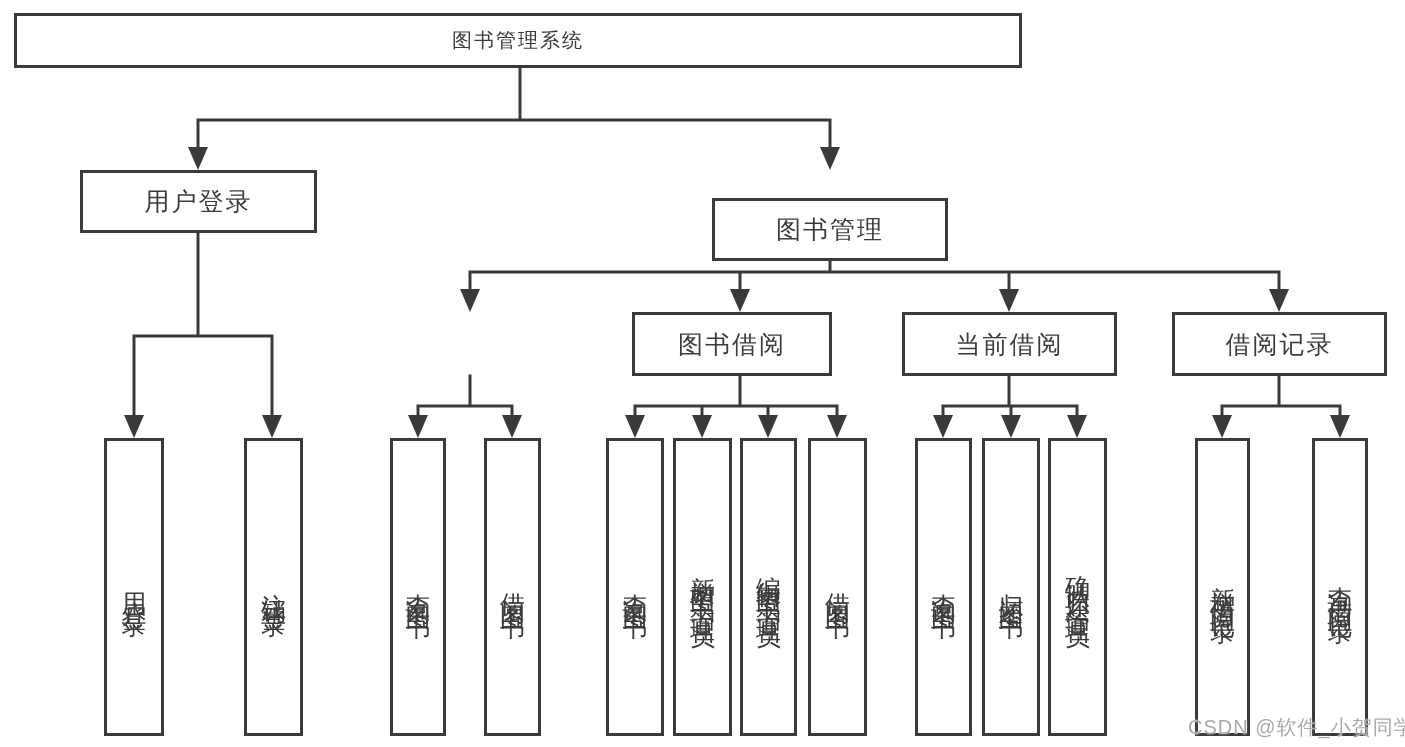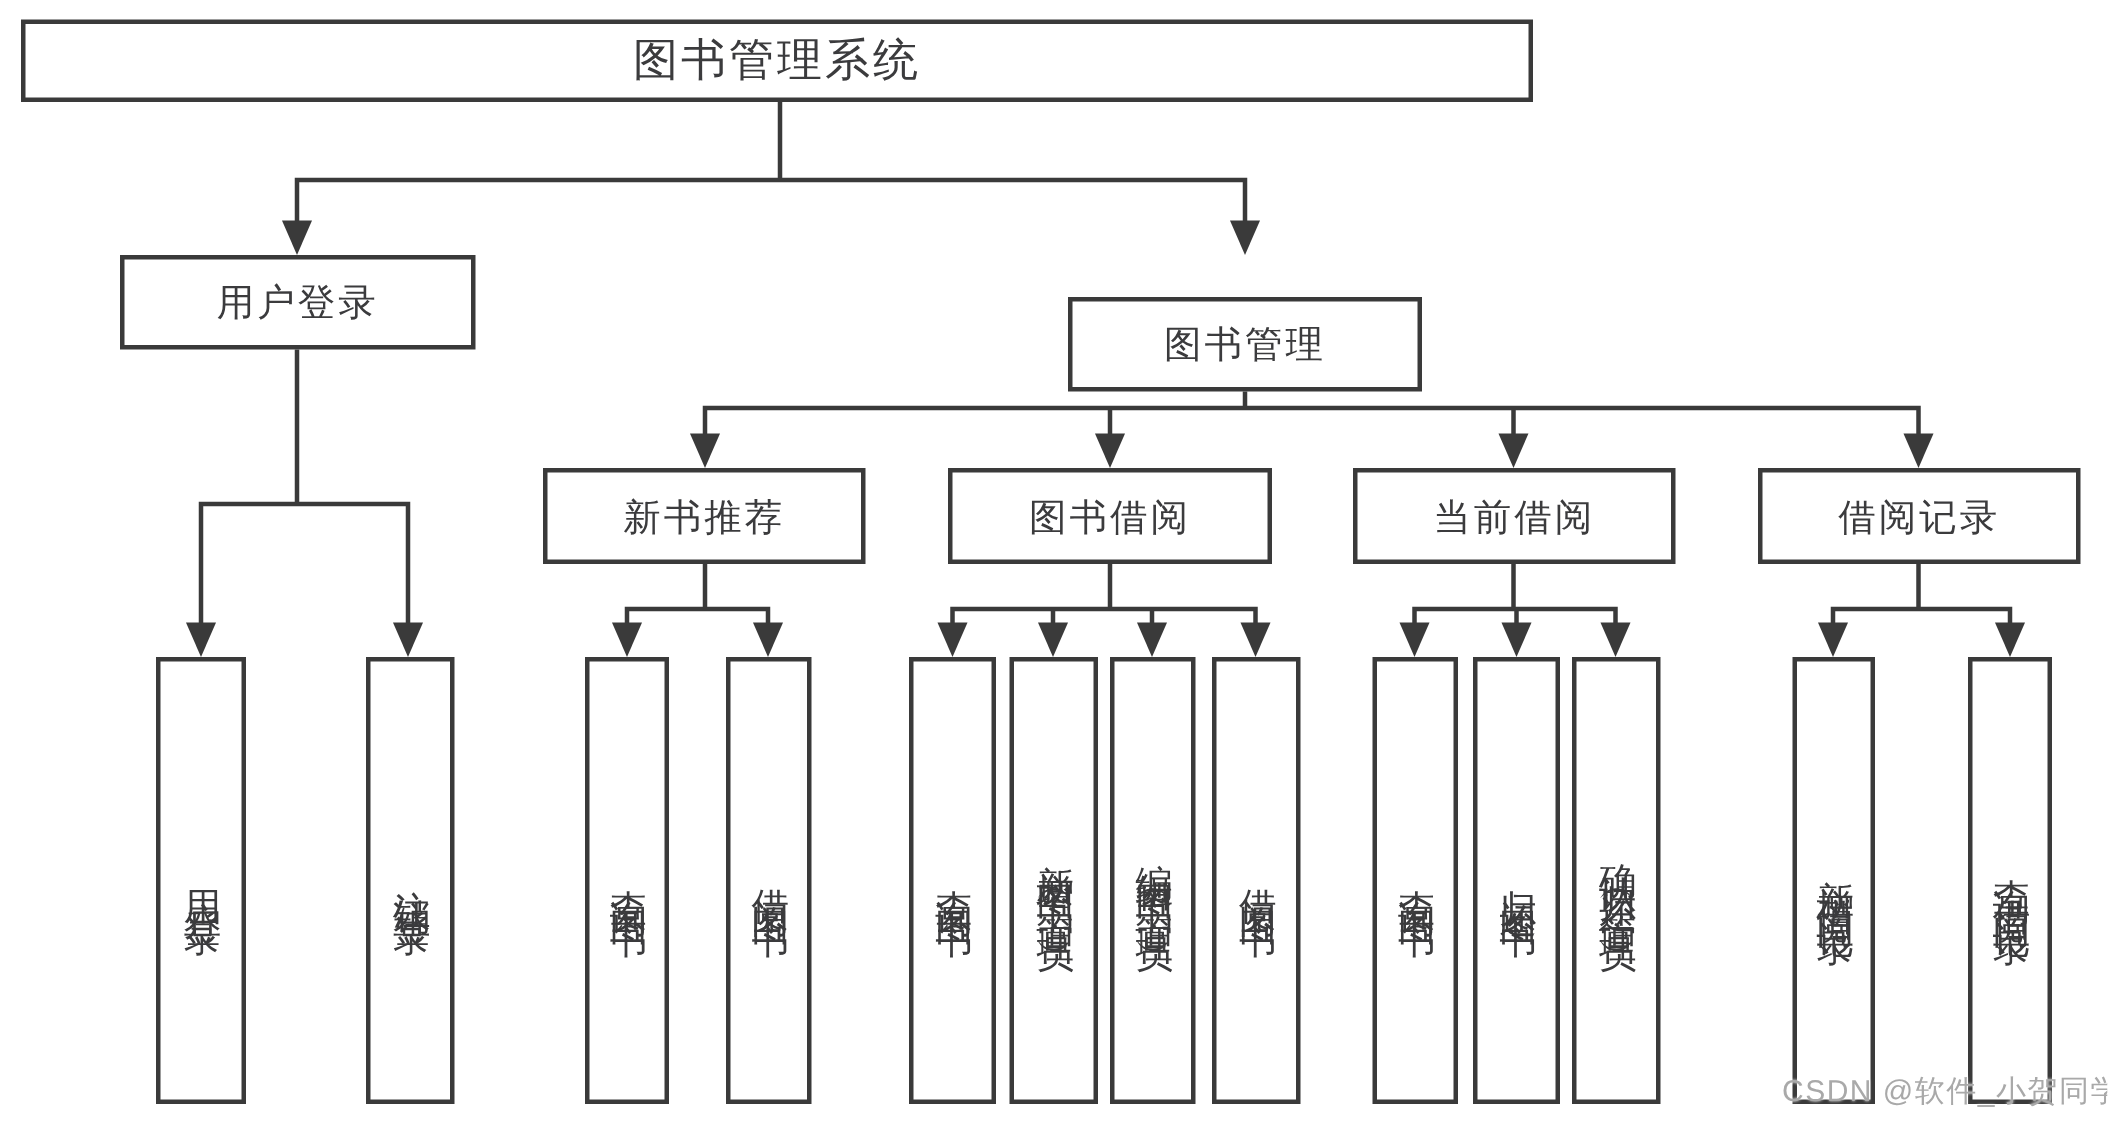--- a/index.html
+++ b/index.html
@@ -17,21 +17,21 @@
     background:#ffffff;
     border:3px solid #3a3a3a;
     display:flex;align-items:center;justify-content:center;
     color:#3b3b3d;
   }
   .hnode span{
     font-size:25px;
     letter-spacing:2px;
     white-space:nowrap;
   }
-  .root-node span{font-size:30px;}
+  .root-node span{font-size:20px;}
   .vnode span{
     writing-mode:vertical-rl;
     text-orientation:mixed;
     font-size:25px;
     letter-spacing:7px;
     line-height:1;
   }
   .watermark{
     position:absolute;
     left:1188px;top:714px;
@@ -91,24 +91,21 @@
     <span>图书管理系统</span>
   </div>
 
   <div class="node hnode" style="left:80px;top:170px;width:237px;height:63px;">
     <span>用户登录</span>
   </div>
   <div class="node hnode" style="left:712px;top:170px;width:236px;height:63px;margin-top:28px;">
     <span>图书管理</span>
   </div>
 
-  <div class="node hnode" style="left:362px;top:312px;width:215px;height:64px;">
-    <span>新书推荐</span>
-  </div>
-  <div class="node hnode" style="left:632px;top:312px;width:216px;height:64px;">
+  <div class="node hnode" style="left:632px;top:312px;width:200px;height:64px;">
     <span>图书借阅</span>
   </div>
   <div class="node hnode" style="left:1172px;top:312px;width:215px;height:64px;">
     <span>借阅记录</span>
   </div>
   <div class="node hnode" style="left:902px;top:312px;width:215px;height:64px;">
     <span>当前借阅</span>
   </div>
 
   <div class="node vnode" style="left:104px;top:438px;width:60px;height:298px;">

